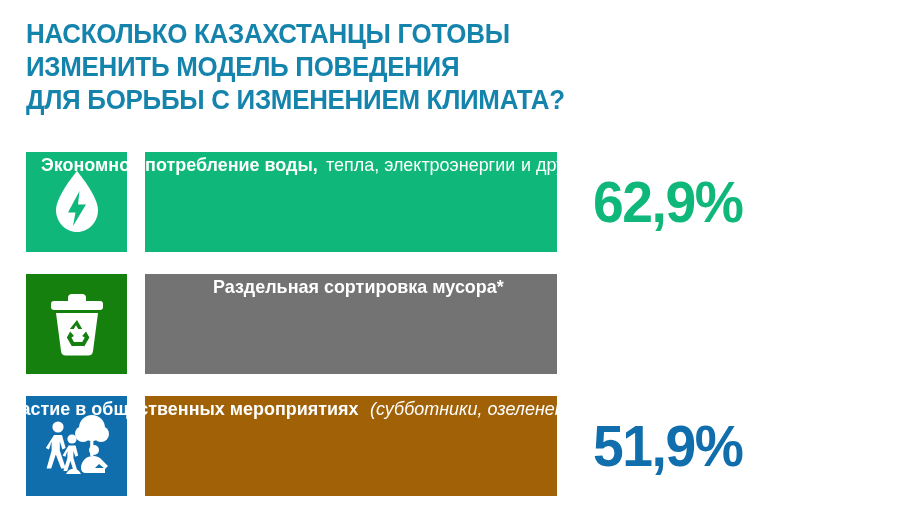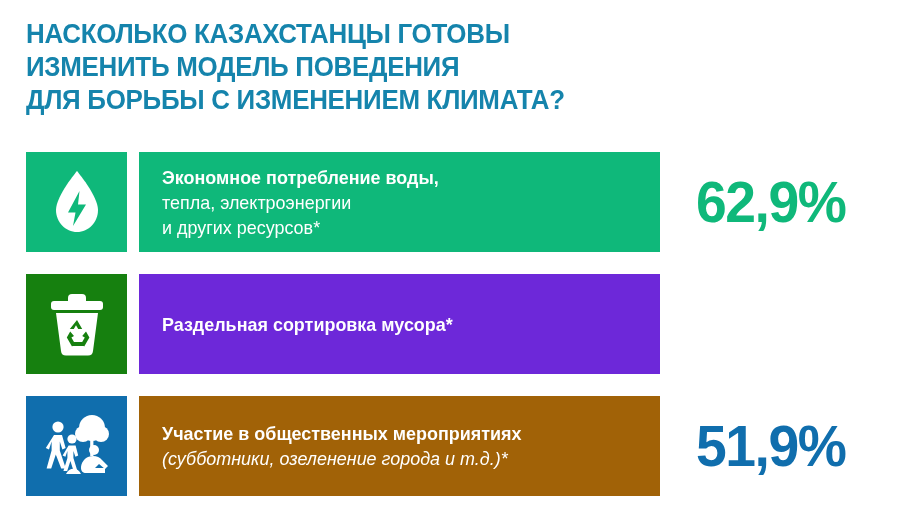--- a/index.html
+++ b/index.html
@@ -64,25 +64,25 @@
     width: 101px;
     min-width: 101px;
     height: 100px;
     margin-left: 26px;
     display: flex;
     align-items: center;
     justify-content: center;
   }
   .label-box {
     flex: 0 0 auto;
-    width: 521px;
-    height: 100px;
-    margin-left: 12px;
-    display: flex;
-    flex-direction: column;
+    width: 412px;
+    height: 100px;
+    margin-left: 18px;
+    display: flex;
+    flex-direction: row;
     justify-content: center;
     padding-left: 23px;
     box-sizing: border-box;
   }
   .value-box {
     flex: 1 1 auto;
     height: 100px;
     display: flex;
     align-items: center;
     justify-content: flex-start;
@@ -153,21 +153,21 @@
           <rect x="3" y="9" width="52" height="9" rx="3" fill="#ffffff"></rect>
           <path fill="#ffffff" d="M8 21 h42 l-5 38 a5 5 0 0 1 -5 4.5 h-22 a5 5 0 0 1 -5 -4.5 Z"></path>
           <g fill="#16800f">
             <path d="M29 28 l5.2 9 h-4 l-2.2 -3.8 l-2.2 3.8 h-4 Z"></path>
             <path d="M22.2 39.5 l-3.4 5.9 l5.2 9 l3 -2.6 l-3.6 -6.2 l2.6 -1.5 l-3.8 -4.6 Z"></path>
             <path d="M38 39.5 l3.4 5.9 l-5.2 9 l-3 -2.6 l3.6 -6.2 l-2.6 -1.5 l3.8 -4.6 Z"></path>
             <path d="M24 50 h12 v4 h-12 Z"></path>
           </g>
         </svg>
       </div>
-      <div class="label-box" style="background: #6d28d9;">
+      <div class="label-box" style="background: #737373;">
         <span class="label-line bold">Раздельная сортировка мусора*</span>
       </div>
     </div>
 
     <div class="row">
       <div class="icon-box" style="background: rgb(16, 110, 173);">
         <svg class="icon-svg" width="66" height="64" viewBox="0 0 66 64">
           <g fill="#ffffff">
 
             <circle cx="48" cy="14" r="13"></circle>

